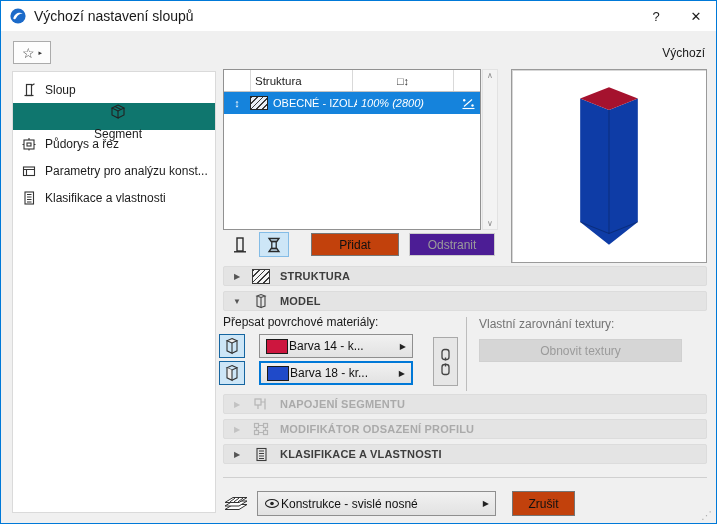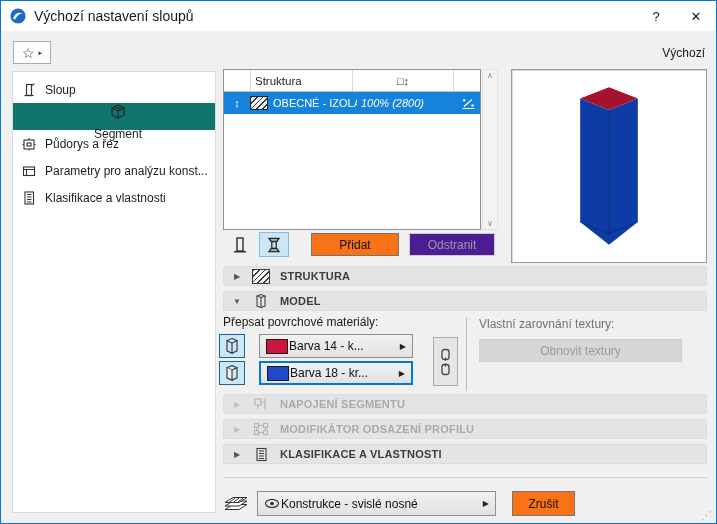--- a/index.html
+++ b/index.html
@@ -33,21 +33,21 @@
   .t-row .name{flex:1;white-space:nowrap;overflow:hidden;}
   .t-row .size{width:95px;padding-left:4px;white-space:nowrap;font-style:italic;}
   .t-row .pen{width:24px;display:flex;justify-content:center;}
   
   .scroll{left:481px;top:68px;width:16px;height:161px;background:#f3f3f3;border:1px solid #e2e2e2;}
   .scroll .up{position:absolute;top:1px;left:0;width:14px;text-align:center;font-size:8px;color:#8a8a8a;}
   .scroll .dn{position:absolute;bottom:1px;left:0;width:14px;text-align:center;font-size:8px;color:#8a8a8a;}
   
   .tgl{width:30px;height:25px;display:flex;align-items:center;justify-content:center;}
   .tgl.sel{background:#cde6f7;border:1px solid #84bce6;}
-  .btn{display:flex;align-items:center;justify-content:center;font-size:12px;color:#111;background:#f97316;border:1px solid #757575;}
+  .btn{display:flex;align-items:center;justify-content:center;font-size:12px;color:#111;background:#c2410c;border:1px solid #757575;}
   .btn.disabled{background:#4c1d95;border-color:#cccccc;color:#9b9b9b;}
   .btn.default{border:2px solid #0078d7;}
   .btn.flat-disabled{background:#d6d6d6;border:1px solid #d0d0d0;color:#9b9b9b;}
   
   .preview{left:510px;top:68px;width:196px;height:194px;background:#ffffff;border:1px solid #9a9a9a;box-shadow:inset 1px 1px 0 #d7d7d7;display:flex;align-items:center;justify-content:center;}
   
   .bar{left:222px;width:484px;height:20px;background:#e4e4e4;border:1px solid #dcdcdc;border-radius:2px;display:flex;align-items:center;padding-left:8px;gap:10px;}
   .bar .arr{width:10px;font-size:8px;color:#555;display:flex;justify-content:center;}
   .bar .label{font-size:11px;font-weight:bold;color:#3d3d3d;letter-spacing:.2px;}
   .bar.off .arr{color:#c2c2c2;}

